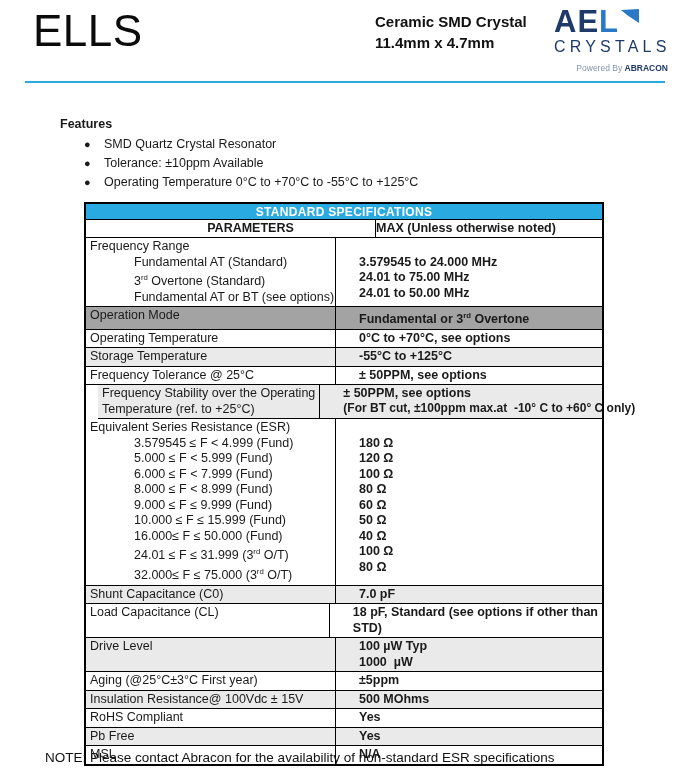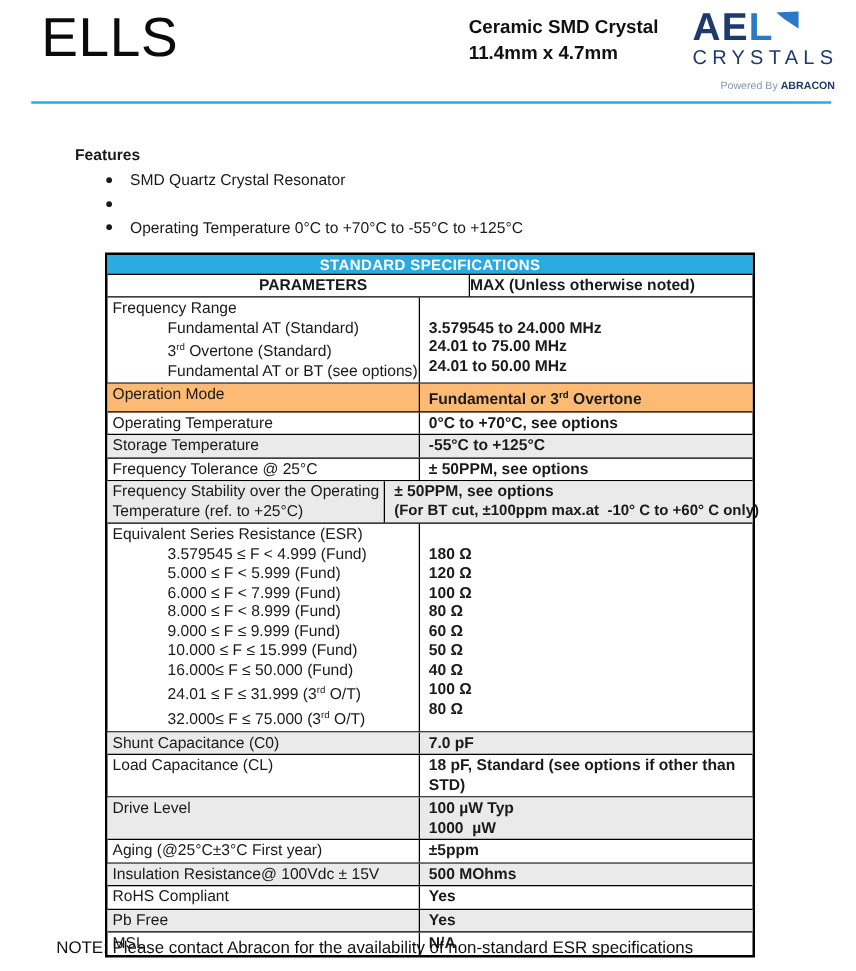--- a/index.html
+++ b/index.html
@@ -48,21 +48,21 @@
     border:2px solid #000; background:#fff; font-size:12.5px;
   }
   .table-title {
     background:#29ABE2; color:#fff; font-weight:bold; text-align:center;
     font-size:12px; height:16px; line-height:16px; letter-spacing:0.3px;
     border-bottom:1px solid #000;
   }
   .thead { display:flex; border-bottom:1px solid #000; font-weight:bold;padding-left:40px; }
   .thead-pcol { width:250px; border-right:1px solid #000; text-align:center; line-height:17px; }
   .thead-vcol { flex:1; text-align:left; line-height:17px; }
-  .trow { display:flex; border-bottom:1px solid #000; }
+  .trow { display:flex; border-bottom:1px solid #000;gap:16px; }
   .trow:last-child { border-bottom:none; }
   .cell { padding:1px 4px; }
   .pcell { width:250px; border-right:1px solid #000; }
   .vcell { flex:1; font-weight:bold; padding-left:7px; }
   .line { line-height:15.5px; min-height:15.5px; white-space:pre; }
   .line.indent { padding-left:44px; }
   .line.small { font-size:12px; line-height:13px; min-height:13px; }
   sup { font-size:0.62em; }
 
   
@@ -93,20 +93,21 @@
 <div class="header-rule" style="background: rgb(41, 171, 226);"></div>
 
 <div class="features">
   <div class="features-heading">Features</div>
   <div class="feature-item">
     <span class="feature-bullet">●</span>
     <span>SMD Quartz Crystal Resonator</span>
   </div>
   <div class="feature-item">
     <span class="feature-bullet">●</span>
+    <span>Tolerance: ±10ppm Available</span>
   </div>
   <div class="feature-item">
     <span class="feature-bullet">●</span>
     <span>Operating Temperature 0°C to +70°C to -55°C to +125°C</span>
   </div>
 </div>
 
 <div class="spec-table">
   <div class="table-title" style="background: rgb(41, 171, 226);">STANDARD SPECIFICATIONS</div>
   <div class="thead">
@@ -121,21 +122,21 @@
           <div class="line indent">3<sup>rd</sup> Overtone (Standard)</div>
           <div class="line indent">Fundamental AT or BT (see options)</div>
         </div>
         <div class="cell vcell">
           <div class="line"></div>
           <div class="line">3.579545 to 24.000 MHz</div>
           <div class="line">24.01 to 75.00 MHz</div>
           <div class="line">24.01 to 50.00 MHz</div>
         </div>
       </div>
-      <div class="trow" style="background: #fdba74;">
+      <div class="trow" style="background: #a3a3a3;">
         <div class="cell pcell">
           <div class="line">Operation Mode</div>
         </div>
         <div class="cell vcell">
           <div class="line">Fundamental or 3<sup>rd</sup> Overtone</div>
         </div>
       </div>
       <div class="trow">
         <div class="cell pcell">
           <div class="line">Operating Temperature</div>
@@ -153,21 +154,21 @@
         </div>
       </div>
       <div class="trow">
         <div class="cell pcell">
           <div class="line">Frequency Tolerance @ 25°C</div>
         </div>
         <div class="cell vcell">
           <div class="line">± 50PPM, see options</div>
         </div>
       </div>
-      <div class="trow" style="background: rgb(234, 234, 234);">
+      <div class="trow" style="background: rgb(234, 234, 234); margin-left: 12px;">
         <div class="cell pcell">
           <div class="line">Frequency Stability over the Operating</div>
           <div class="line">Temperature (ref. to +25°C)</div>
         </div>
         <div class="cell vcell">
           <div class="line">± 50PPM, see options</div>
           <div class="line small">(For BT cut, ±100ppm max.at  -10° C to +60° C only)</div>
         </div>
       </div>
       <div class="trow">

